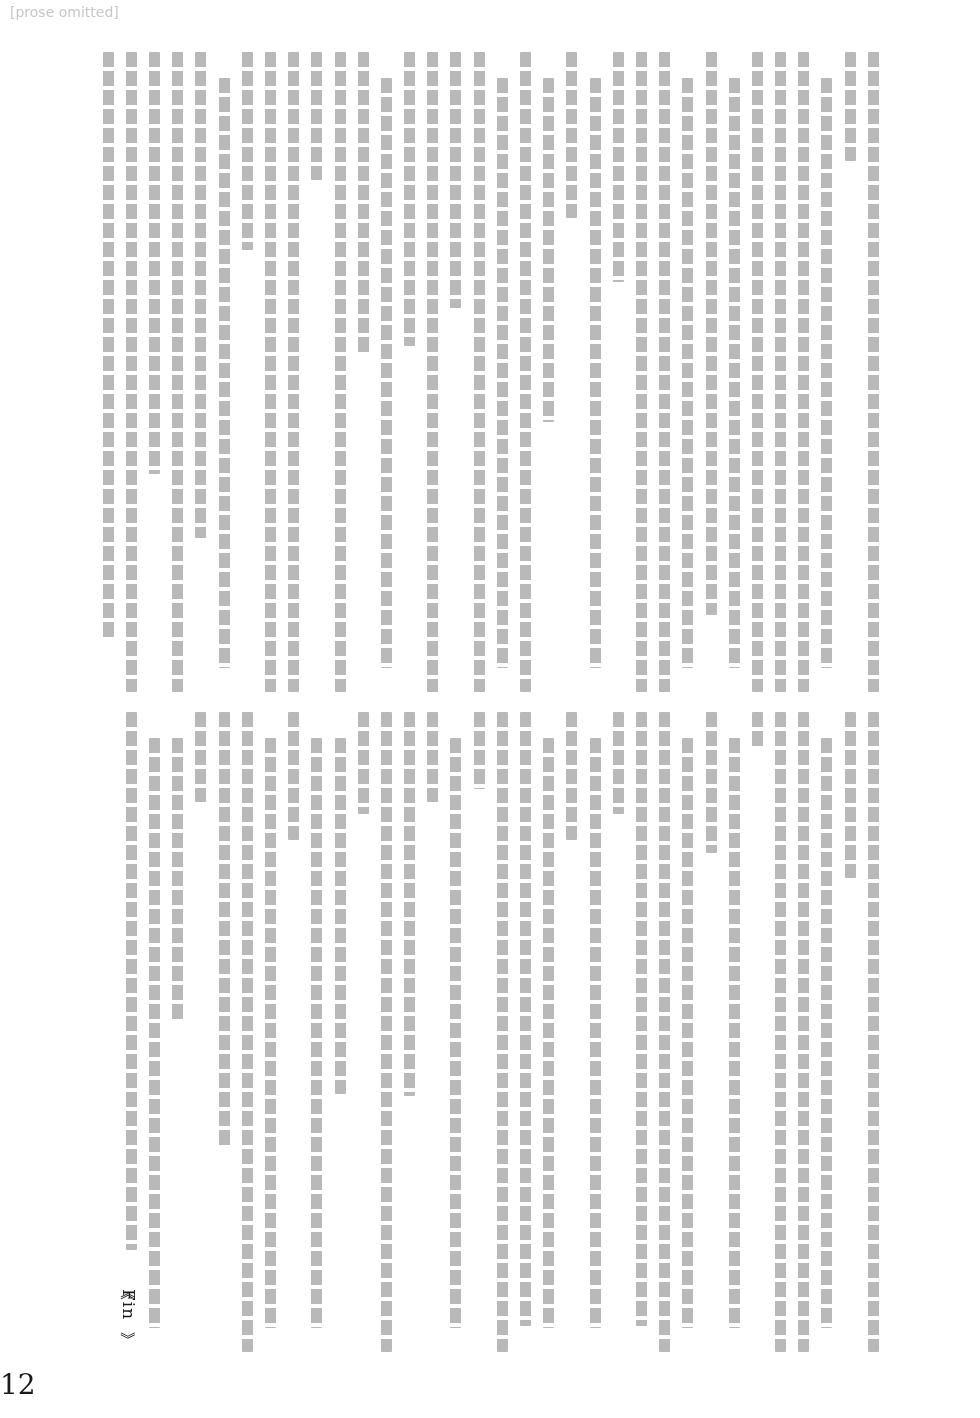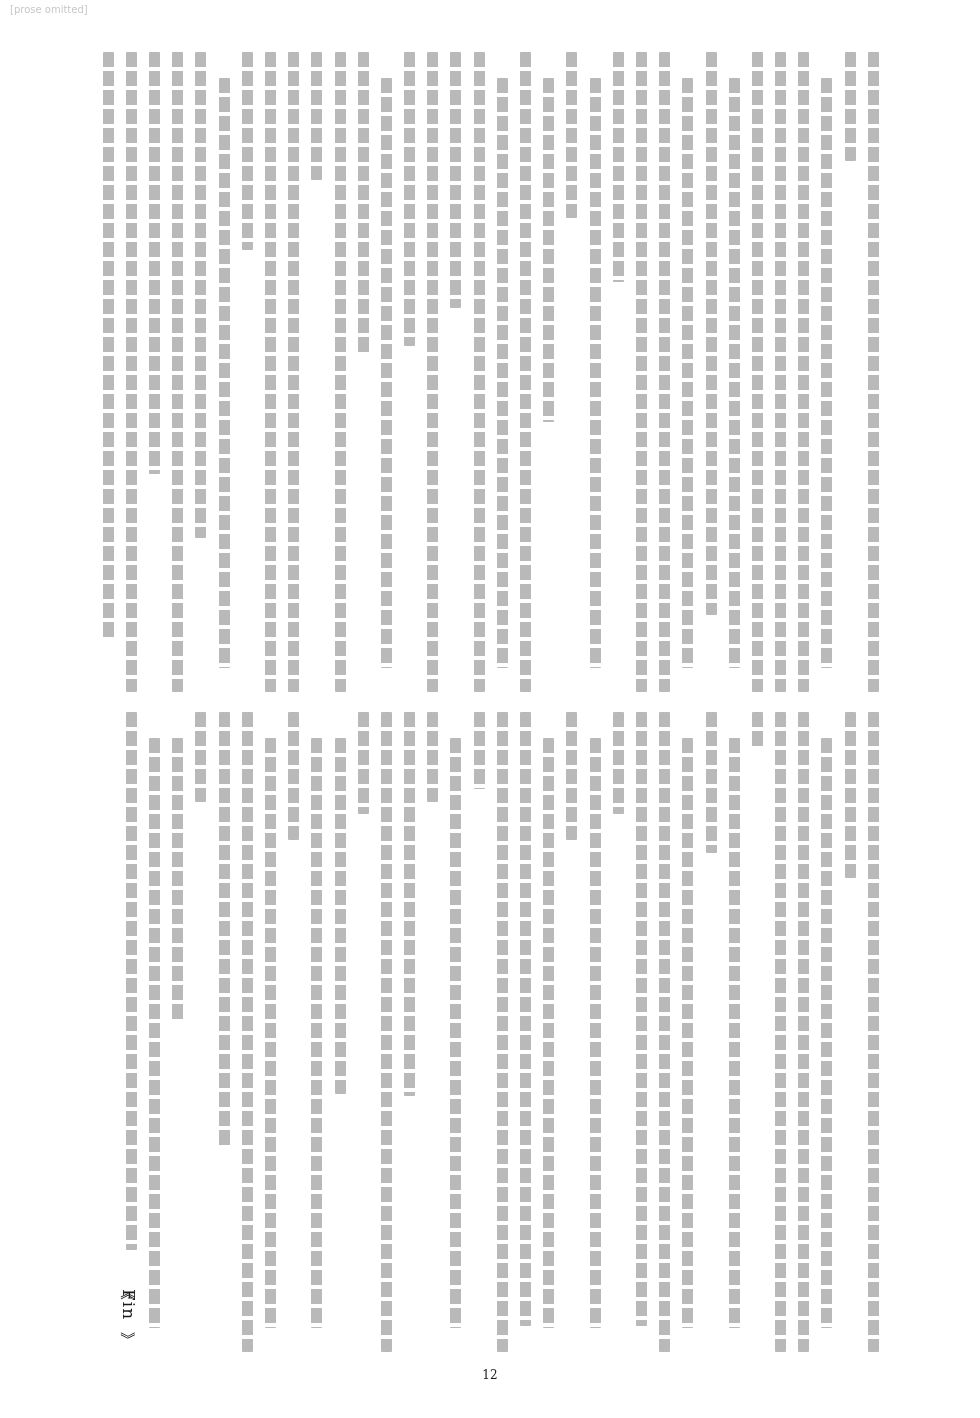--- a/index.html
+++ b/index.html
@@ -58,30 +58,29 @@
       writing-mode: vertical-rl;
       font-size: 17px;
       letter-spacing: 1px;
       color: #1a1a1a;
     }
     .page-number {
       position: absolute;
       left: 0;
       right: 0;
       top: 1368px;
-      text-align: center;
-      font-size: 12px;
+      font-size: 28px;
       color: #1a1a1a;
     }
     .redaction-note {
       position: absolute;
       left: 10px;
       top: 4px;
       font-family: "DejaVu Sans", sans-serif;
-      font-size: 10px;
+      font-size: 14px;
       color: #c8c8c8;
     }
   </style>
 </head>
 <body>
 
 <div class="redaction-note">[prose omitted]</div>
 
 <div class="text-block top" id="block-top">
     <div class="column">

